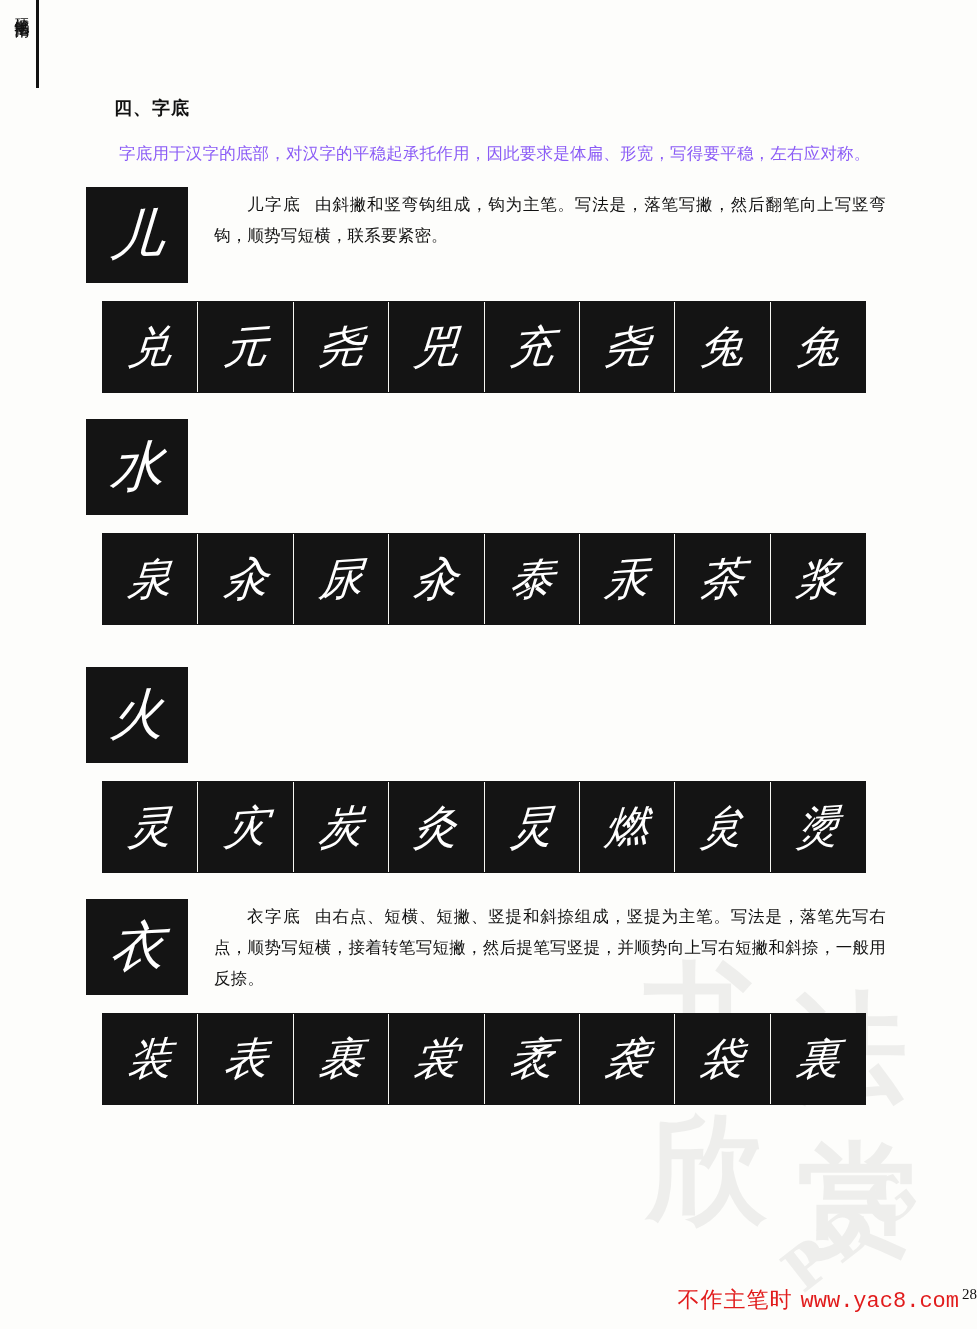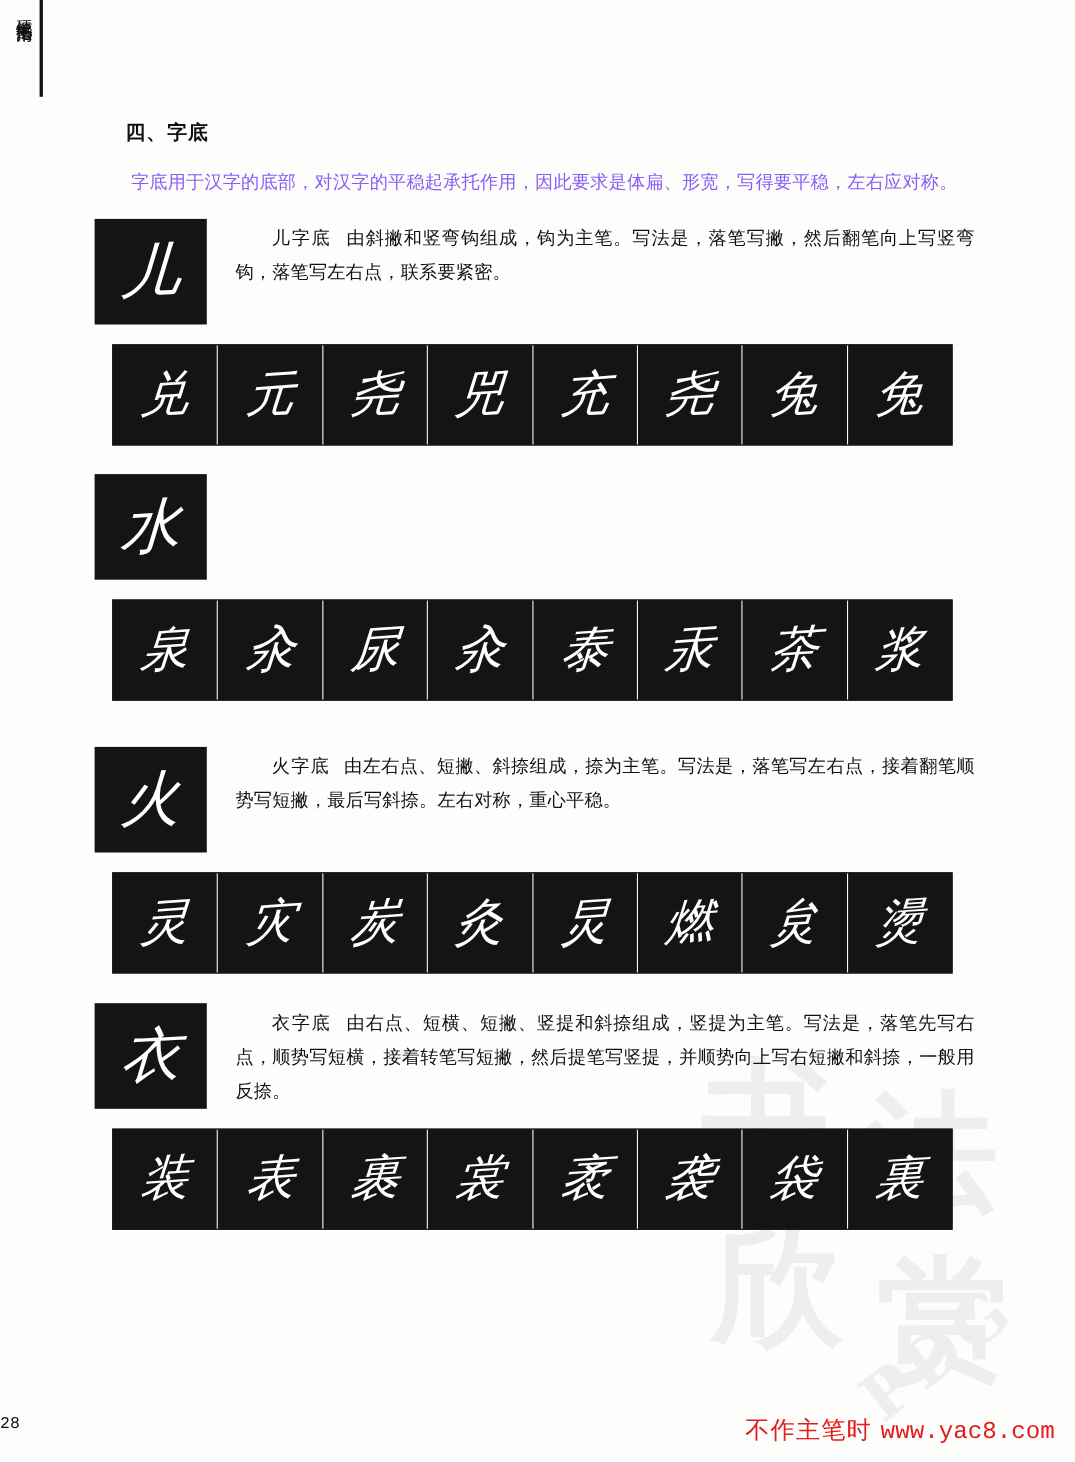--- a/index.html
+++ b/index.html
@@ -87,21 +87,21 @@
     position: absolute;
     left: 86px;
     top: 96px;
     width: 800px;
   }
 
   .section-heading {
     font-size: 18px;
     font-weight: bold;
     color: #111;
-    margin: 12px 0 18px 28px;
+    margin: 0 0 18px 28px;
     letter-spacing: 1px;
   }
 
   .intro {
     font-size: 16.5px;
     line-height: 32px;
     color: #8b5cf6;
     text-align: justify;
     text-indent: 2em;
     margin: 0 0 14px 0;
@@ -183,24 +183,24 @@
 
   .gap-sm { height: 10px; }
   .gap-md { height: 26px; }
 
   
   .page-number {
     position: absolute;
     left: 0;
     right: 0;
     bottom: 26px;
-    text-align: left;
+    text-align: right;
     font-size: 15px;
     color: #111;
-    font-family: Liberation Mono, monospace;
+    font-family: Liberation Serif, serif;
     margin-top: 35px;
   }
   .footer-brand {
     position: absolute;
     right: 18px;
     bottom: 14px;
     color: #e11c1c;
     font-size: 22px;
     letter-spacing: 1px;
     font-family: "DejaVu Sans", "Liberation Sans", sans-serif;
@@ -231,21 +231,21 @@
   <div class="content">
 
     <h2 class="section-heading">四、字底</h2>
     <p class="intro">字底用于汉字的底部，对汉字的平稳起承托作用，因此要求是体扁、形宽，写得要平稳，左右应对称。</p>
 
     <div class="block">
       <div class="tile-big">
         <span>儿</span>
       </div>
       <p class="block-text">
-        <b>儿字底</b><span>由斜撇和竖弯钩组成，钩为主笔。写法是，落笔写撇，然后翻笔向上写竖弯钩，落笔写左右点，联系要紧密。</span>
+        <b>儿字底</b><span>由斜撇和竖弯钩组成，钩为主笔。写法是，落笔写撇，然后翻笔向上写竖弯钩，顺势写短横，联系要紧密。</span>
       </p>
     </div>
     <div class="strip">
       <div class="cell">
           <span>兑</span>
         </div>
       <div class="cell">
           <span>元</span>
         </div>
       <div class="cell">
@@ -301,23 +301,20 @@
           <span>浆</span>
         </div>
     </div>
 
     <div class="gap-md"></div>
 
     <div class="block">
       <div class="tile-big">
         <span>火</span>
       </div>
-      <p class="block-text">
-        <b>火字底</b><span>由左右点、短撇、斜捺组成，捺为主笔。写法是，落笔写左右点，接着翻笔顺势写短撇，最后写斜捺。左右对称，重心平稳。</span>
-      </p>
     </div>
     <div class="strip">
       <div class="cell">
           <span>灵</span>
         </div>
       <div class="cell">
           <span>灾</span>
         </div>
       <div class="cell">
           <span>炭</span>

